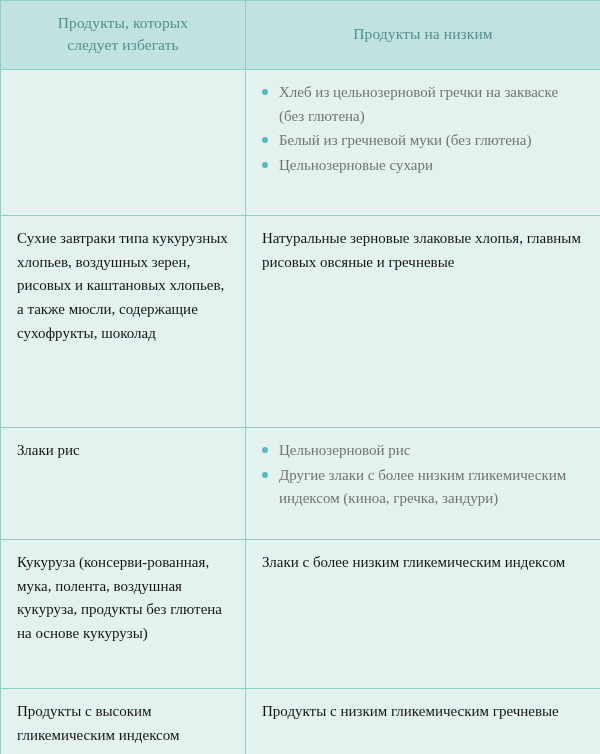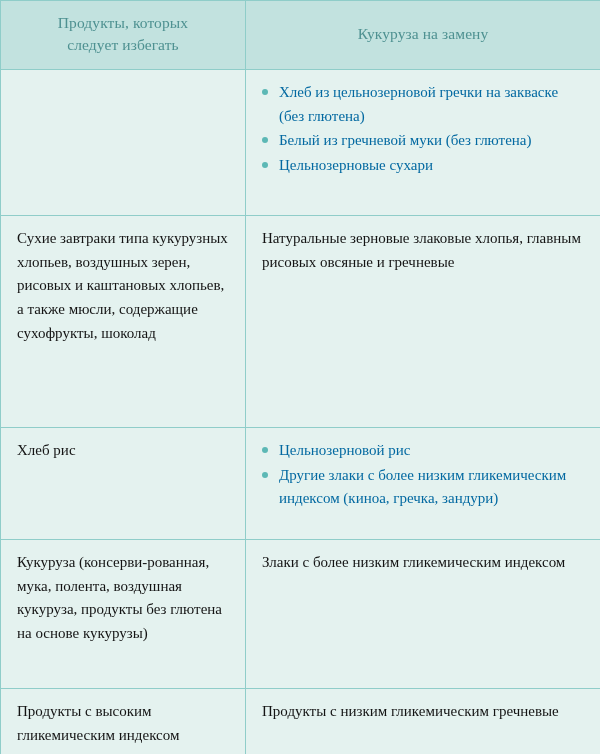--- a/index.html
+++ b/index.html
@@ -68,21 +68,21 @@
   ul.bullet-list {
     list-style: none;
     margin: 0;
     padding: 0;
   }
 
   ul.bullet-list li {
     position: relative;
     padding-left: 17px;
     margin: 0 0 1px 0;
-    color: #0369a1;
+    color: #737373;
     font-size: 15px;
     line-height: 1.58;
   }
 
   ul.bullet-list li .bullet-dot {
     position: absolute;
     left: 0;
     top: 8px;
     width: 6px;
     height: 6px;
@@ -110,21 +110,21 @@
       <col class="col-avoid">
       <col class="col-replace">
     </colgroup>
     <thead>
       <tr class="header-row">
         <th>
           <span class="cell-text">Продукты, которых
 следует избегать</span>
         </th>
         <th>
-          <span class="cell-text">Кукуруза на замену</span>
+          <span class="cell-text">Продукты на низким</span>
         </th>
       </tr>
     </thead>
     <tbody>
 
       <tr class="row-0">
         <td class="cell-empty">
           <span class="cell-text"></span>
         </td>
         <td>
@@ -149,21 +149,21 @@
         <td>
           <span class="cell-text">Сухие завтраки типа кукурузных хлопьев, воздушных зерен, рисовых и каштановых хлопьев, а также мюсли, содержащие сухофрукты, шоколад</span>
         </td>
         <td>
           <span class="cell-text">Натуральные зерновые злаковые хлопья, главным рисовых овсяные и гречневые</span>
         </td>
       </tr>
 
       <tr class="row-2">
         <td>
-          <span class="cell-text">Хлеб рис</span>
+          <span class="cell-text">Злаки рис</span>
         </td>
         <td>
           <ul class="bullet-list">
             <li>
               <span class="bullet-dot"></span>
               <span class="bullet-text">Цельнозерновой рис</span>
             </li>
             <li>
               <span class="bullet-dot"></span>
               <span class="bullet-text">Другие злаки с более низким гликемическим индексом (киноа, гречка, зандури)</span>

